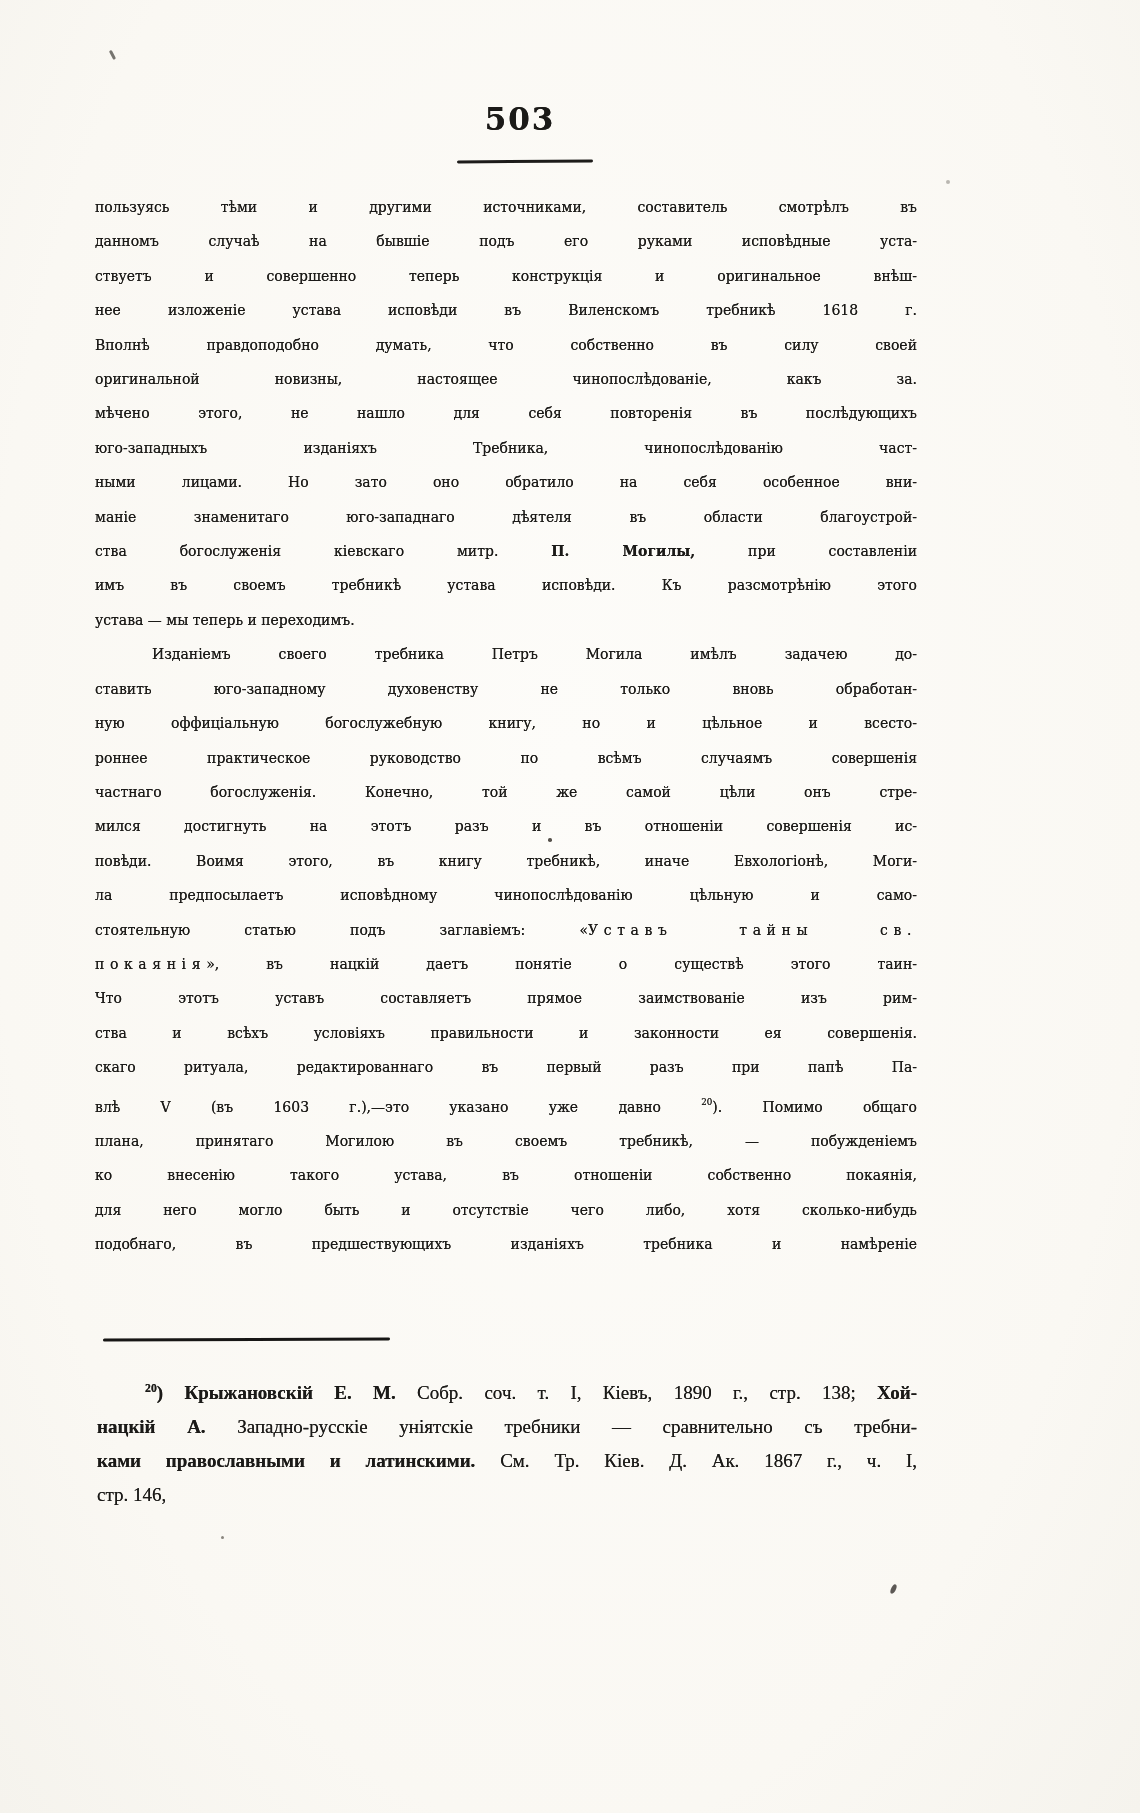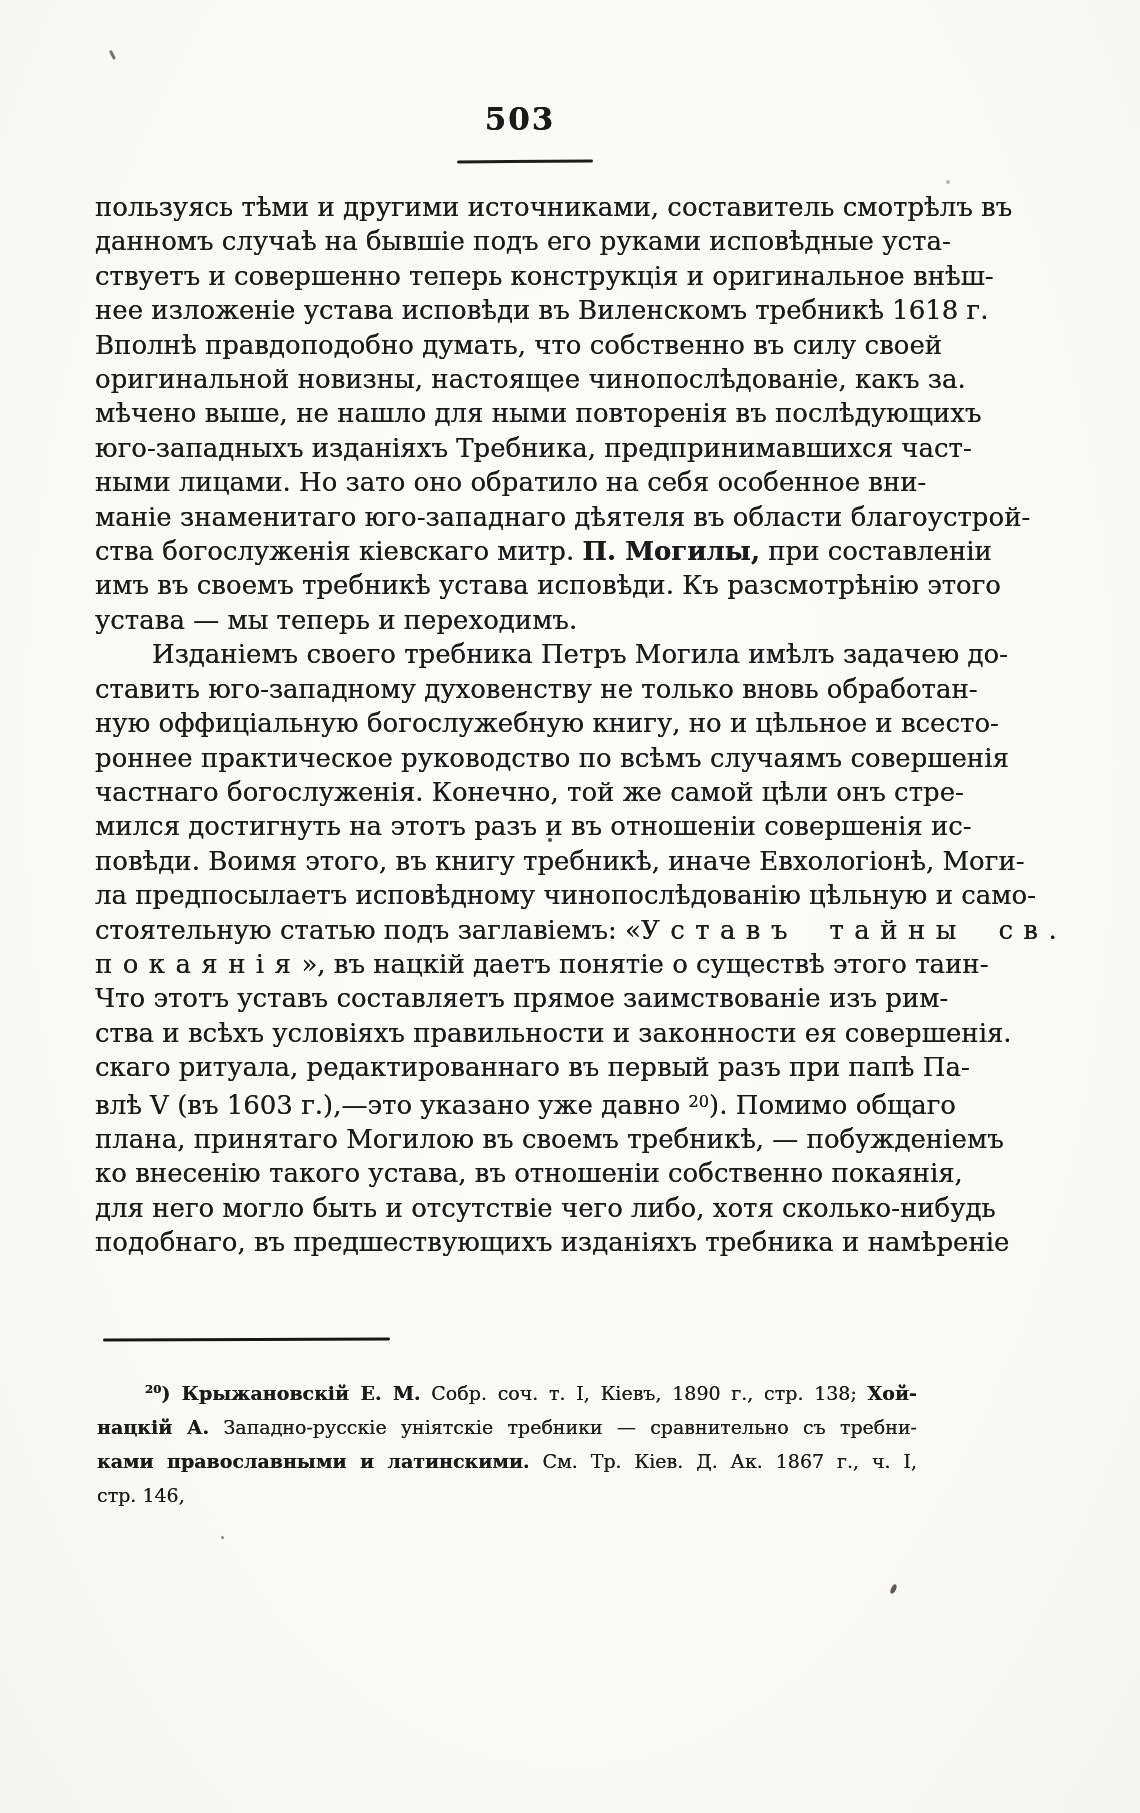--- a/index.html
+++ b/index.html
@@ -23,25 +23,25 @@
     position: absolute; left: 457px; top: 160px; width: 136px; height: 3px;
     background: #1d1c1a; border-radius: 2px; transform: rotate(-0.4deg);
   }
 
   .textblock {
     position: absolute;
     text-shadow: 0 0 0.45px rgba(25,22,18,0.85);
   }
   .body-text {
     left: 95px; top: 190px; width: 822px;
-    font-size: 26px; line-height: 34.4px;
+    font-size: 14px; line-height: 34.4px;
   }
   .footnote {
     left: 97px; top: 1372px; width: 820px;
-    font-size: 19px; line-height: 34px;
+    font-size: 19px; line-height: 34px; font-family: Liberation Serif, serif;
   }
   .line {
     text-align: justify;
     text-align-last: justify;
     text-justify: inter-word;
     white-space: nowrap;
   }
   .line.end { text-align-last: left; }
   .body-text .line.indent { text-indent: 57px; }
   .footnote .line.indent { text-indent: 48px; }
@@ -87,22 +87,22 @@
 
   <div class="page-number-rule"></div>
 
   <div class="textblock body-text">
       <div class="line"><span>пользуясь тѣми и другими источниками, составитель смотрѣлъ въ</span></div>
       <div class="line"><span>данномъ случаѣ на бывшіе подъ его руками исповѣдные уста-</span></div>
       <div class="line"><span>ствуетъ и совершенно теперь конструкція и оригинальное внѣш-</span></div>
       <div class="line"><span>нее изложеніе устава исповѣди въ Виленскомъ требникѣ 1618 г.</span></div>
       <div class="line"><span>Вполнѣ правдоподобно думать, что собственно въ силу своей</span></div>
       <div class="line"><span>оригинальной новизны, настоящее чинопослѣдованіе, какъ за.</span></div>
-      <div class="line"><span>мѣчено выше, не нашло для ными повторенія въ послѣдующихъ</span></div>
-      <div class="line"><span>юго-западныхъ изданіяхъ Требника, предпринимавшихся част-</span></div>
+      <div class="line"><span>мѣчено этого, не нашло для себя повторенія въ послѣдующихъ</span></div>
+      <div class="line"><span>юго-западныхъ изданіяхъ Требника, чинопослѣдованію част-</span></div>
       <div class="line"><span>ными лицами. Но зато оно обратило на себя особенное вни-</span></div>
       <div class="line"><span>маніе знаменитаго юго-западнаго дѣятеля въ области благоустрой-</span></div>
       <div class="line"><span>ства богослуженія кіевскаго митр. </span><span class="b">П. Могилы,</span><span> при составленіи</span></div>
       <div class="line"><span>имъ въ своемъ требникѣ устава исповѣди. Къ разсмотрѣнію этого</span></div>
       <div class="line end"><span>устава — мы теперь и переходимъ.</span></div>
       <div class="line indent"><span>Изданіемъ своего требника Петръ Могила имѣлъ задачею до-</span></div>
       <div class="line"><span>ставить юго-западному духовенству не только вновь обработан-</span></div>
       <div class="line"><span>ную оффиціальную богослужебную книгу, но и цѣльное и всесто-</span></div>
       <div class="line"><span>роннее практическое руководство по всѣмъ случаямъ совершенія</span></div>
       <div class="line"><span>частнаго богослуженія. Конечно, той же самой цѣли онъ стре-</span></div>

